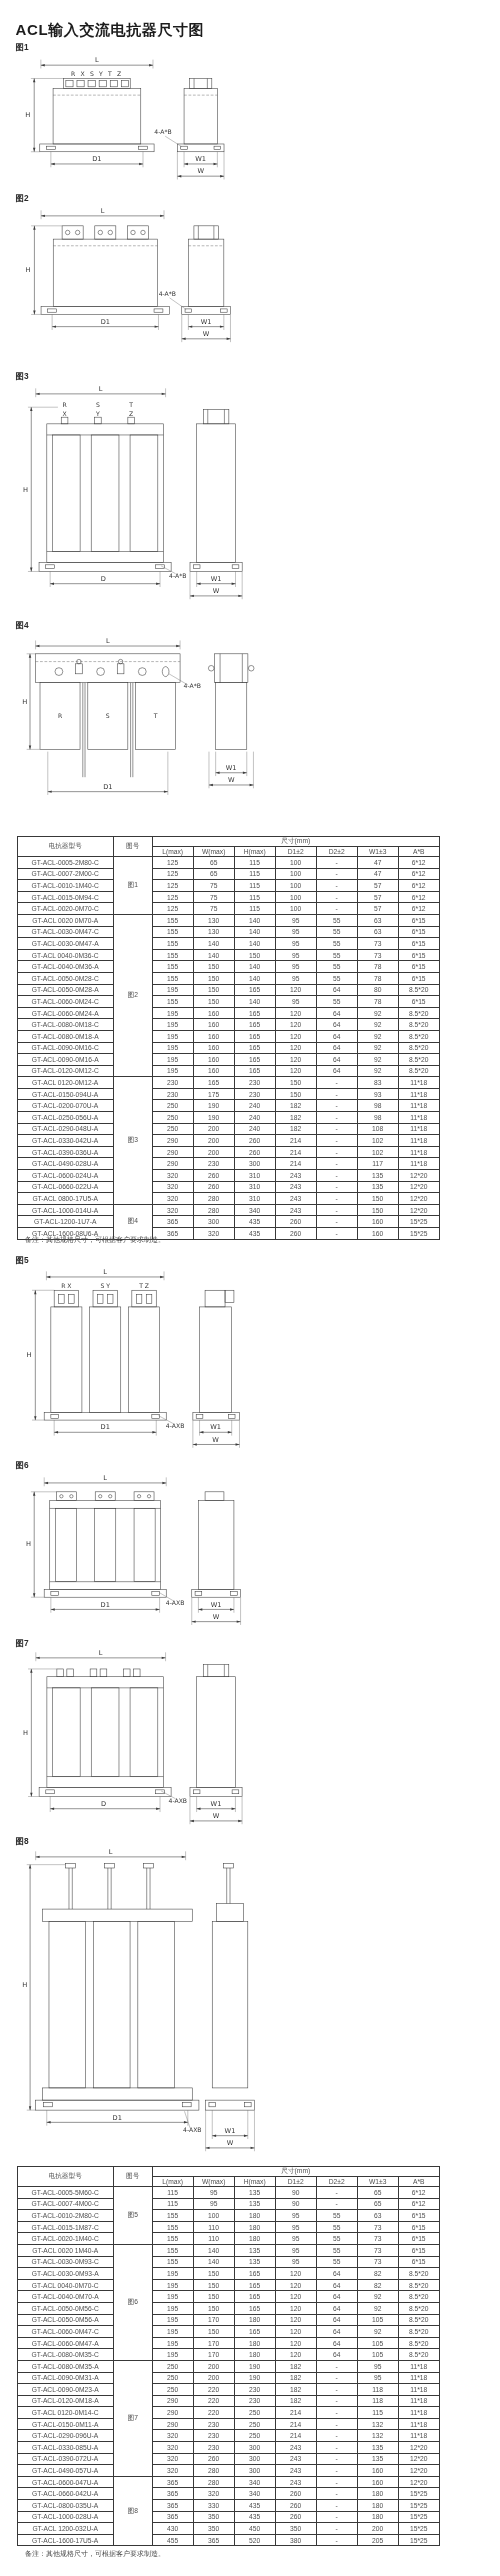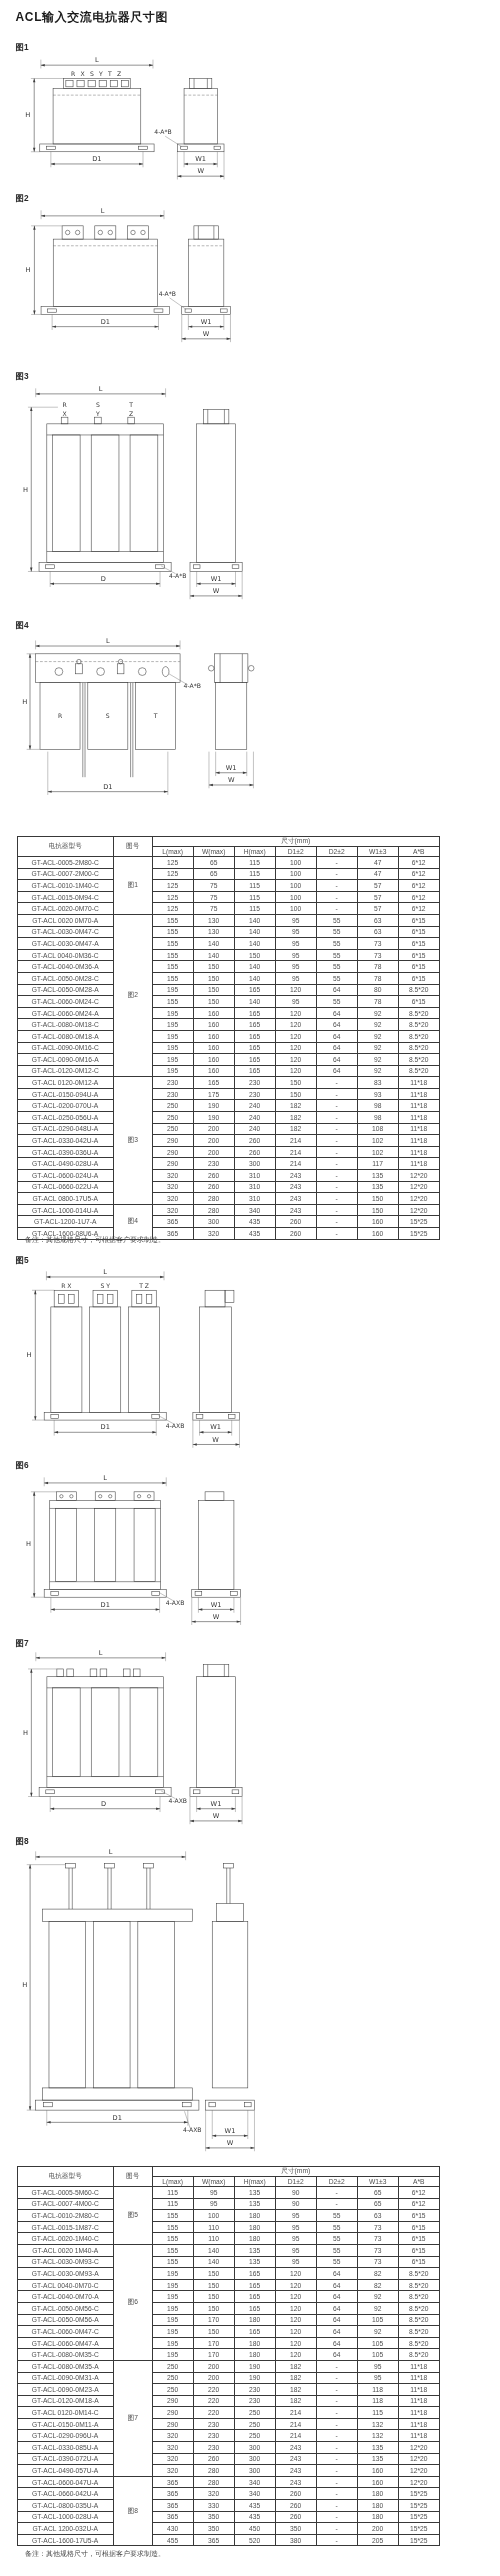--- a/index.html
+++ b/index.html
@@ -1,19 +1,19 @@
 <!DOCTYPE html>
 <html style="font-size:9px"><head>
 <meta charset="utf-8">
 <style>
   html,body{margin:0;padding:0;background:#fff;}
   #page{position:relative;width:500px;height:2576px;background:#ffffff;
         font-family:"Liberation Sans","DejaVu Sans",sans-serif;color:#333;overflow:hidden;}
   .abs{position:absolute;}
-  #title{left:15.6px;top:9px;font-size:12px;font-weight:bold;color:#1c1c1c;letter-spacing:0.6px;}
+  #title{left:15.6px;top:21px;font-size:15px;font-weight:bold;color:#1c1c1c;letter-spacing:0.6px;}
   .figcap{font-size:8.3px;font-weight:bold;color:#2b2b2b;}
   .note{font-size:7px;color:#4a4a4a;}
   table.dims{border-collapse:collapse;table-layout:fixed;width:422px;font-size:6.7px;color:#4f4f4f;}
   table.dims th,table.dims td{border:0.6px solid #383838;text-align:center;vertical-align:middle;
         padding:0 1.1px;height:10.6px;font-weight:normal;overflow:hidden;white-space:nowrap;}
   table.dims thead th{height:9px;}
   
   .fig-svg rect,.fig-svg circle,.fig-svg ellipse,.fig-svg polyline,.fig-svg path{fill:none;stroke:#3c3c3c;stroke-width:1;}
   .fig-svg line{stroke:#3c3c3c;stroke-width:1;}
   .fig-svg line.ext{stroke:#6e6e6e;stroke-width:0.75;}

